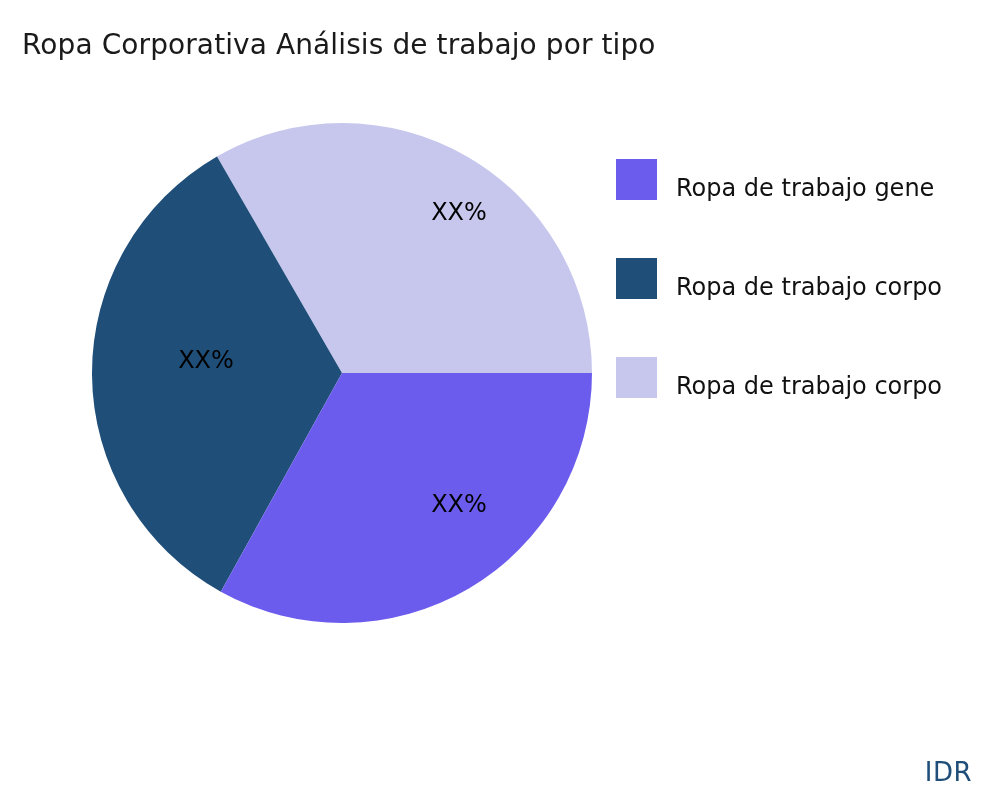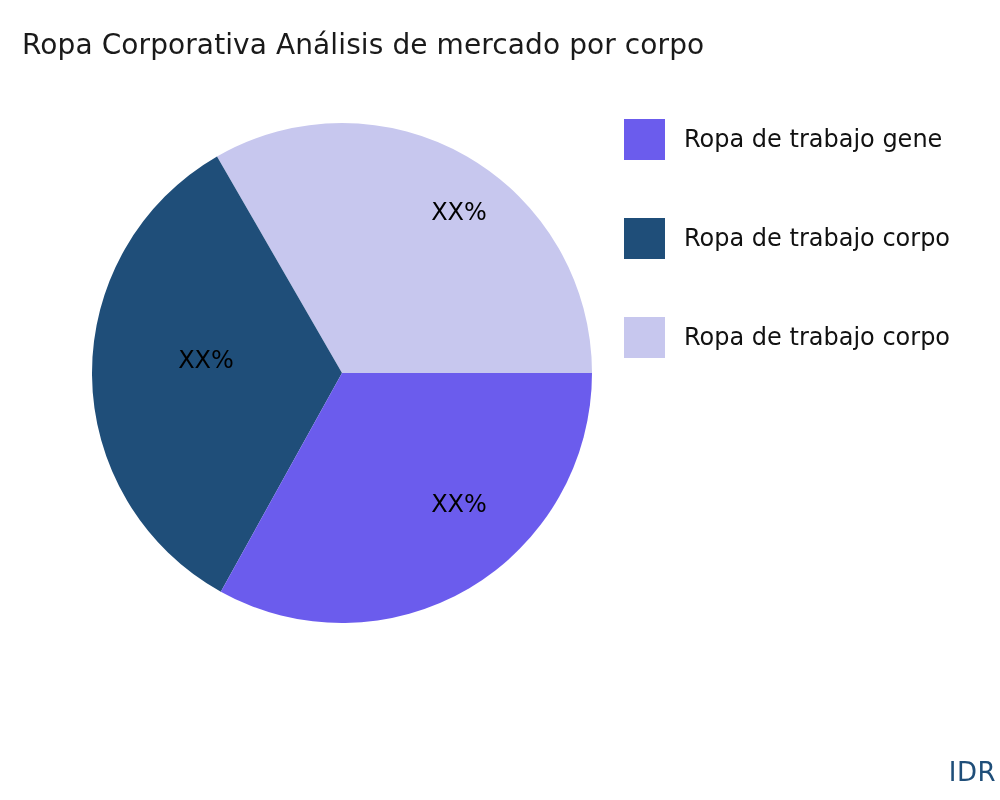--- a/index.html
+++ b/index.html
@@ -55,56 +55,57 @@
   }
   #legend {
     position: absolute;
     left: 616px;
     top: 118px;
     width: 400px;
     height: 250px;
   }
   .legend-row {
     position: absolute;
-    left: 8px;
+    left: 0;
     height: 42px;
     display: flex;
-    align-items: center;
+    align-items: flex-end;
     white-space: nowrap;
+    margin-top: 40px;
   }
   .legend-row.r0 { top: 0px; }
   .legend-row.r1 { top: 99px; }
   .legend-row.r2 { top: 198px; }
   .legend-swatch {
     width: 41px;
     height: 41px;
     flex: 0 0 41px;
   }
   .legend-label {
     margin-left: 19px;
     font-size: 24px;
     color: #111111;
     line-height: 1;
     white-space: nowrap;
   }
   .watermark {
     position: absolute;
-    right: 4px;
+    right: 28px;
     bottom: 13px;
     font-size: 26px;
     color: #1f4e79;
     letter-spacing: 0.5px;
   }
 </style>
 </head>
 <body>
 
 <div id="figure">
 
-  <div class="chart-title">Ropa Corporativa Análisis de mercado por corpo</div>
+  <div class="chart-title">Ropa Corporativa Análisis de trabajo por tipo</div>
 
   <div id="pie-area">
     <svg id="pie-svg" width="545" height="550" viewBox="0 0 545 550">
       <g>
 
         <path class="slice-path" d="M 270 273 L 520.00 273.00 A 250 250 0 0 0 145.00 56.49 Z" fill="#c7c7ee"></path>
 
         <path class="slice-path" d="M 270 273 L 145.00 56.49 A 250 250 0 0 0 148.80 491.65 Z" fill="#1f4e79"></path>
 
         <path class="slice-path" d="M 270 273 L 148.80 491.65 A 250 250 0 0 0 520.00 273.00 Z" fill="#6b5ced"></path>

